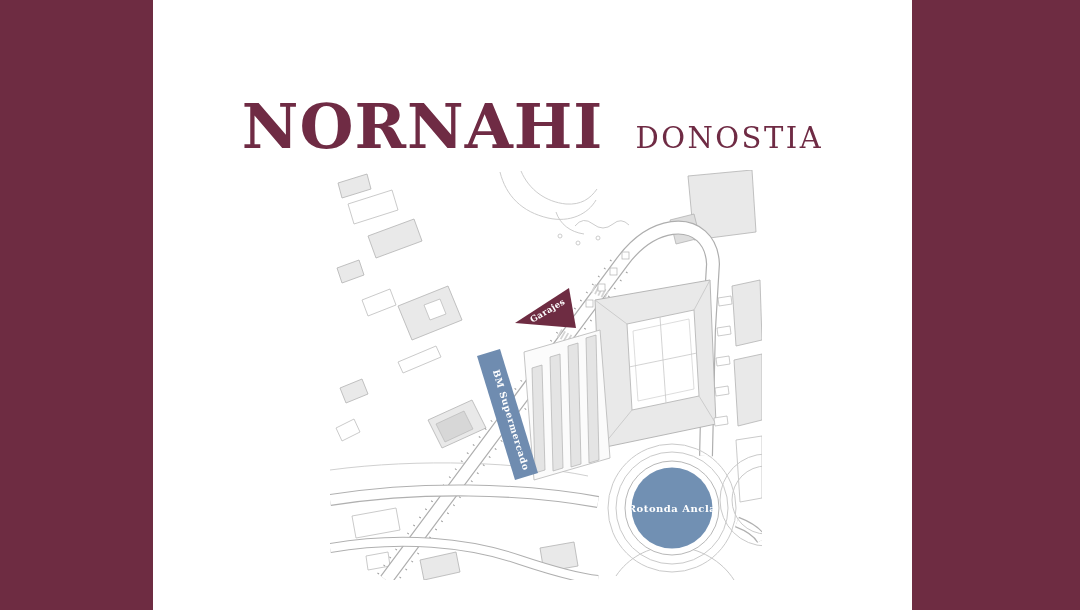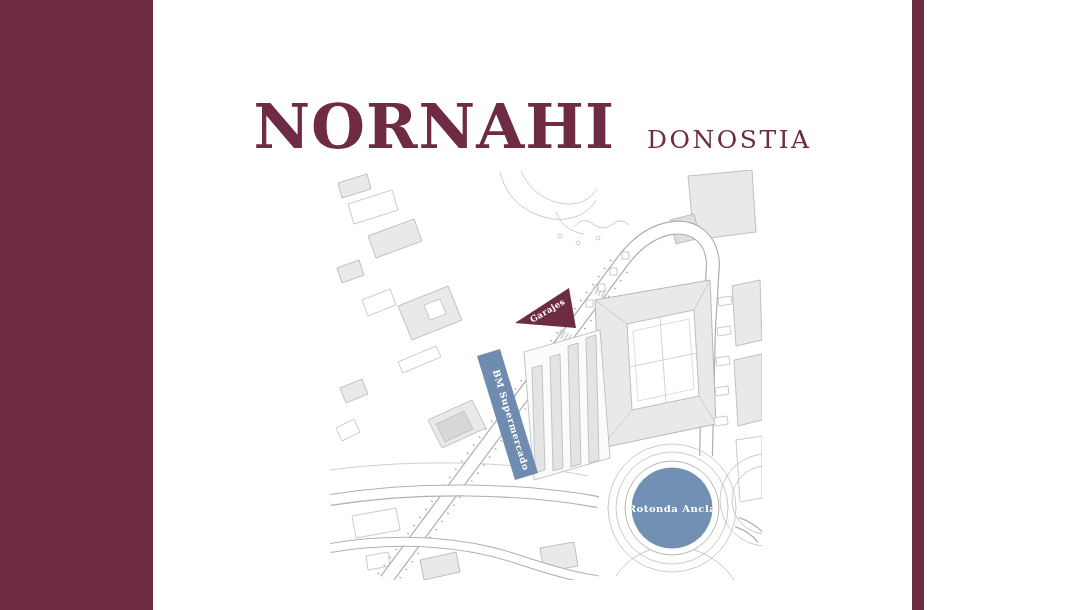--- a/index.html
+++ b/index.html
@@ -1,25 +1,25 @@
 <!DOCTYPE html>
 <html><head>
 <meta charset="utf-8">
 <style>
   html,body{margin:0;padding:0;background:#ffffff;}
-  .stage{position:relative;width:924px;height:610px;background:#ffffff;overflow:hidden;
+  .stage{position:relative;width:1080px;height:610px;background:#ffffff;overflow:hidden;
          font-family:"DejaVu Serif", serif;}
   .band{position:absolute;top:0;height:610px;background:#6e2c42;}
   .band-left{left:0;width:153px;}
   .band-right{left:912px;width:168px;}
   .masthead{position:absolute;left:153px;top:96px;width:759px;display:flex;
             justify-content:center;align-items:baseline;line-height:1;color:#6f2b44;
             white-space:nowrap;}
   .brand-title{font-size:62px;font-weight:bold;letter-spacing:1px;}
-  .brand-subtitle{font-size:25px;font-weight:normal;letter-spacing:2.5px;margin-left:32px;}
+  .brand-subtitle{font-size:29px;font-weight:normal;letter-spacing:2.5px;margin-left:32px;}
   .map-wrap{position:absolute;left:330px;top:170px;width:432px;height:410px;}
   .map-wrap svg{display:block;}
   svg text{font-family:"DejaVu Serif", serif;}
 </style>
 </head>
 <body>
 
 <div class="stage">
 
   <div class="band band-left"></div>

